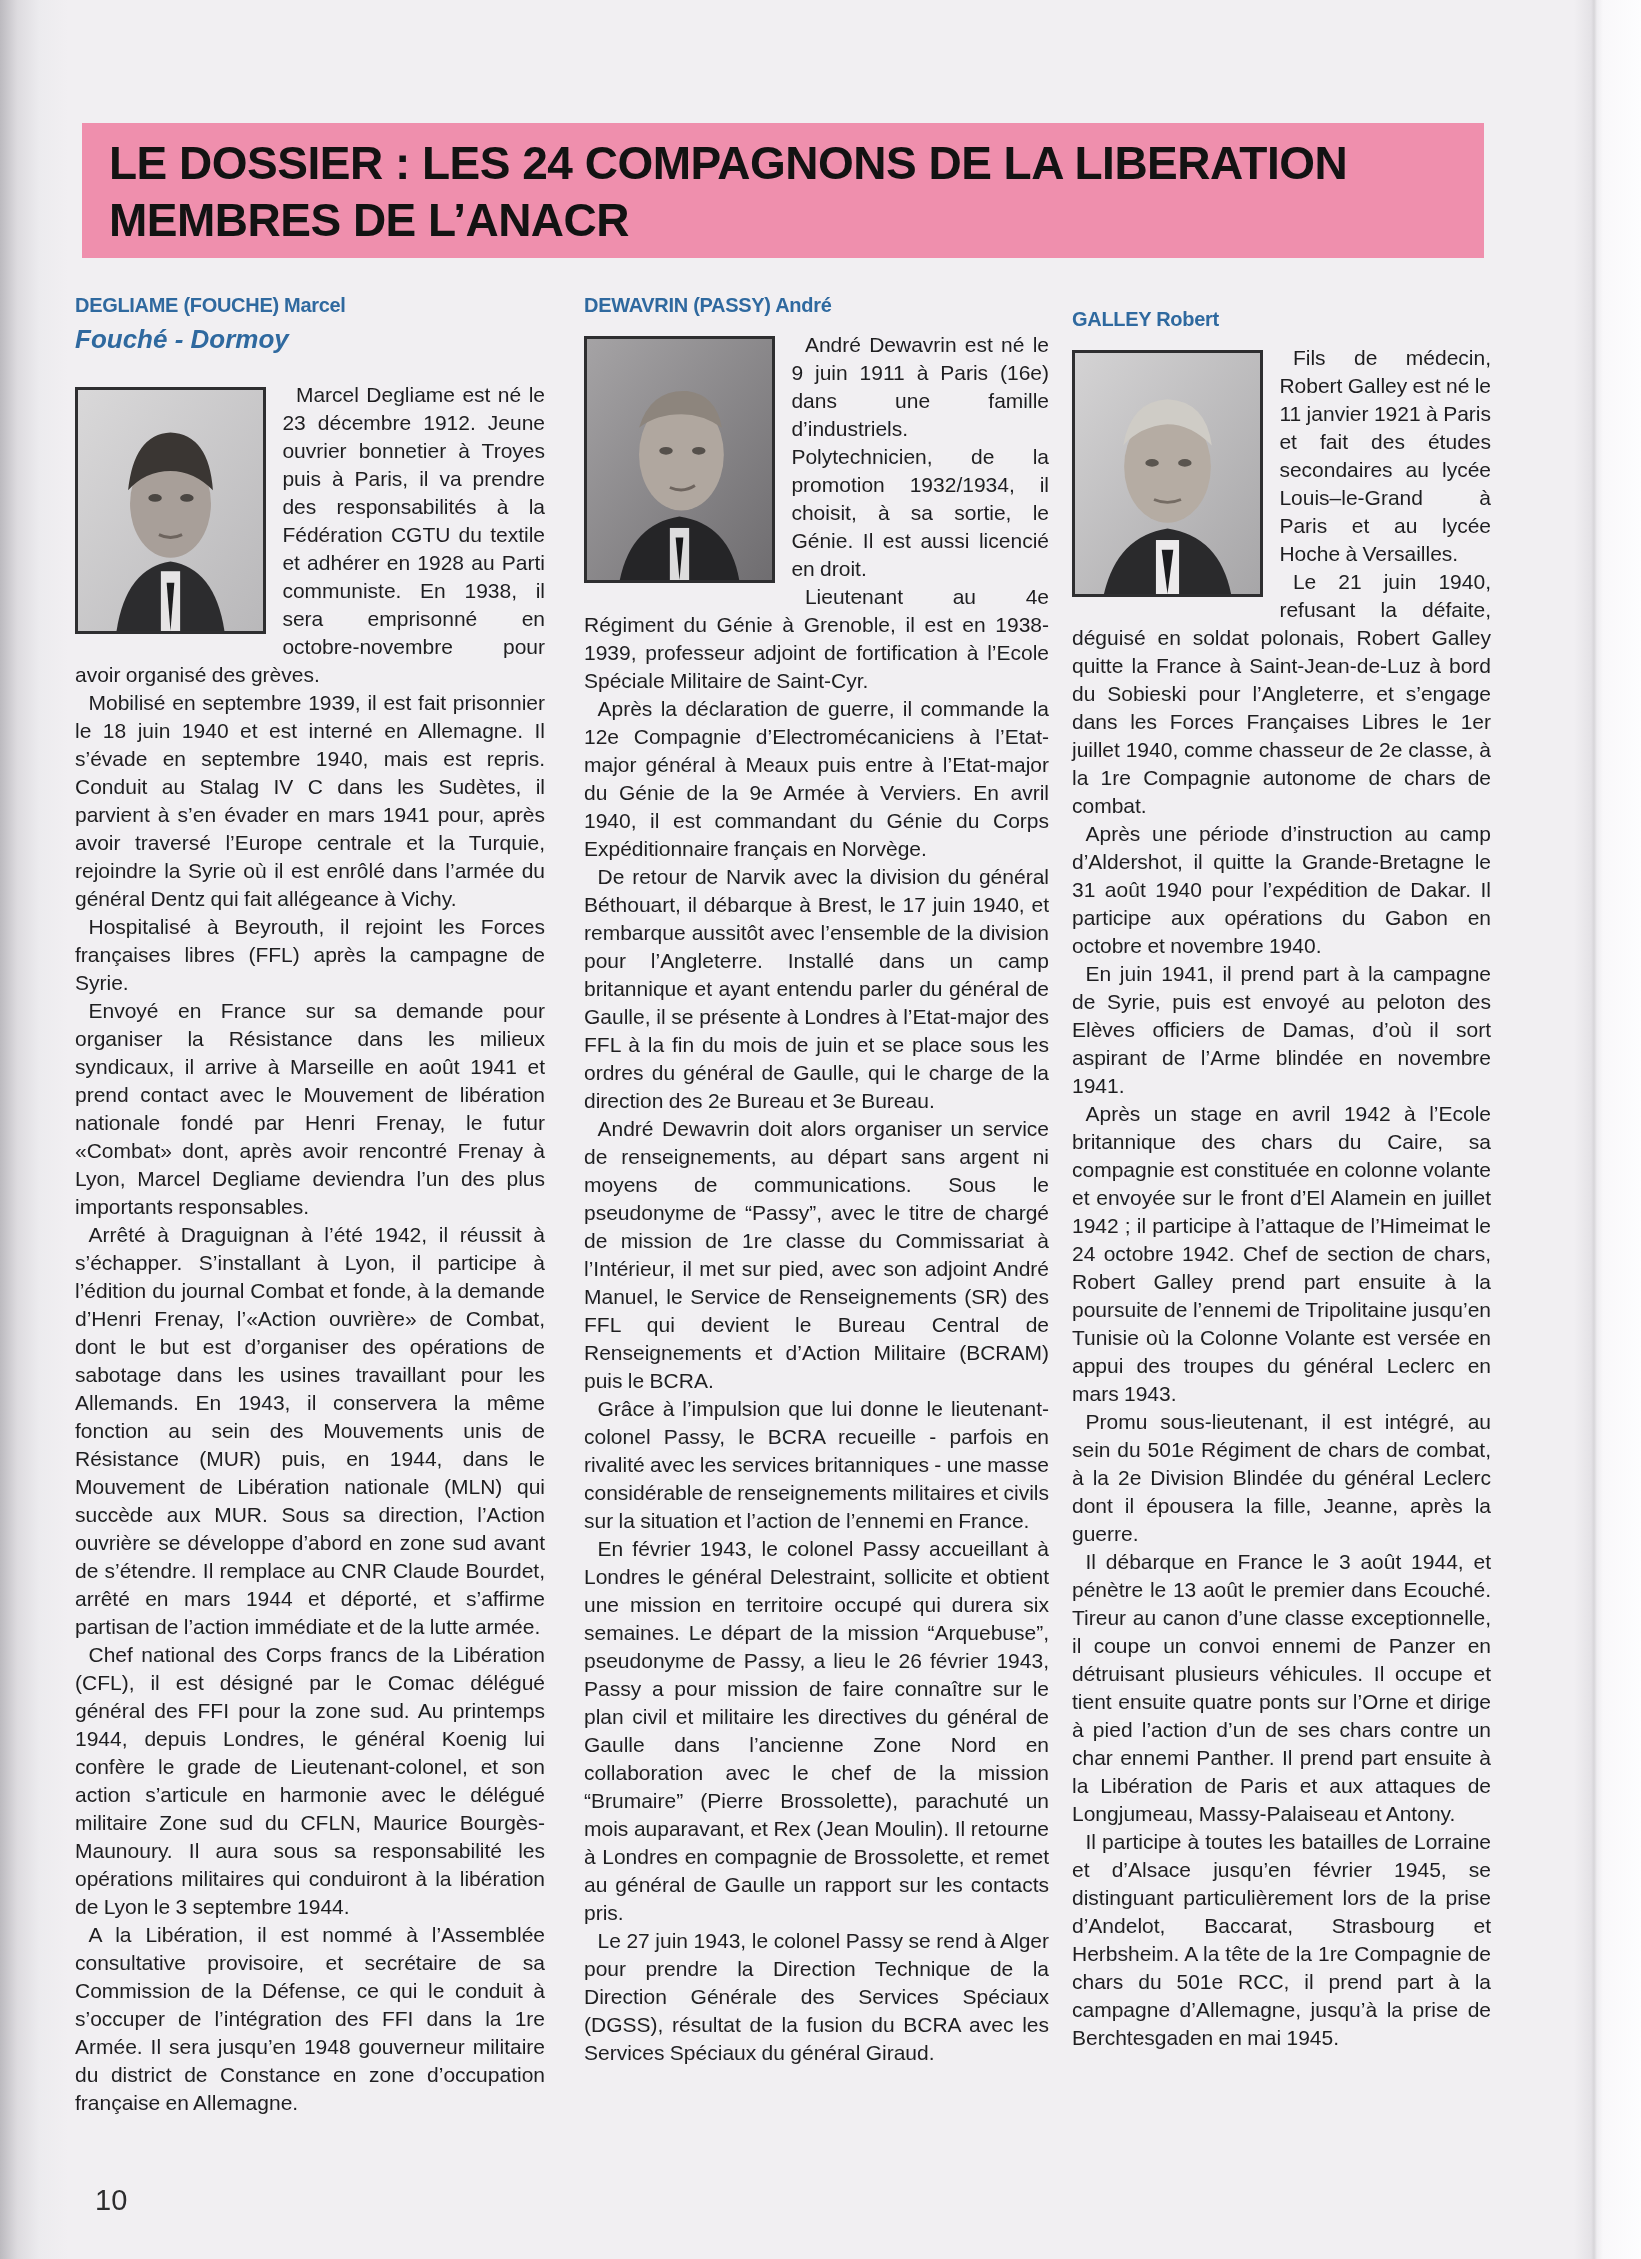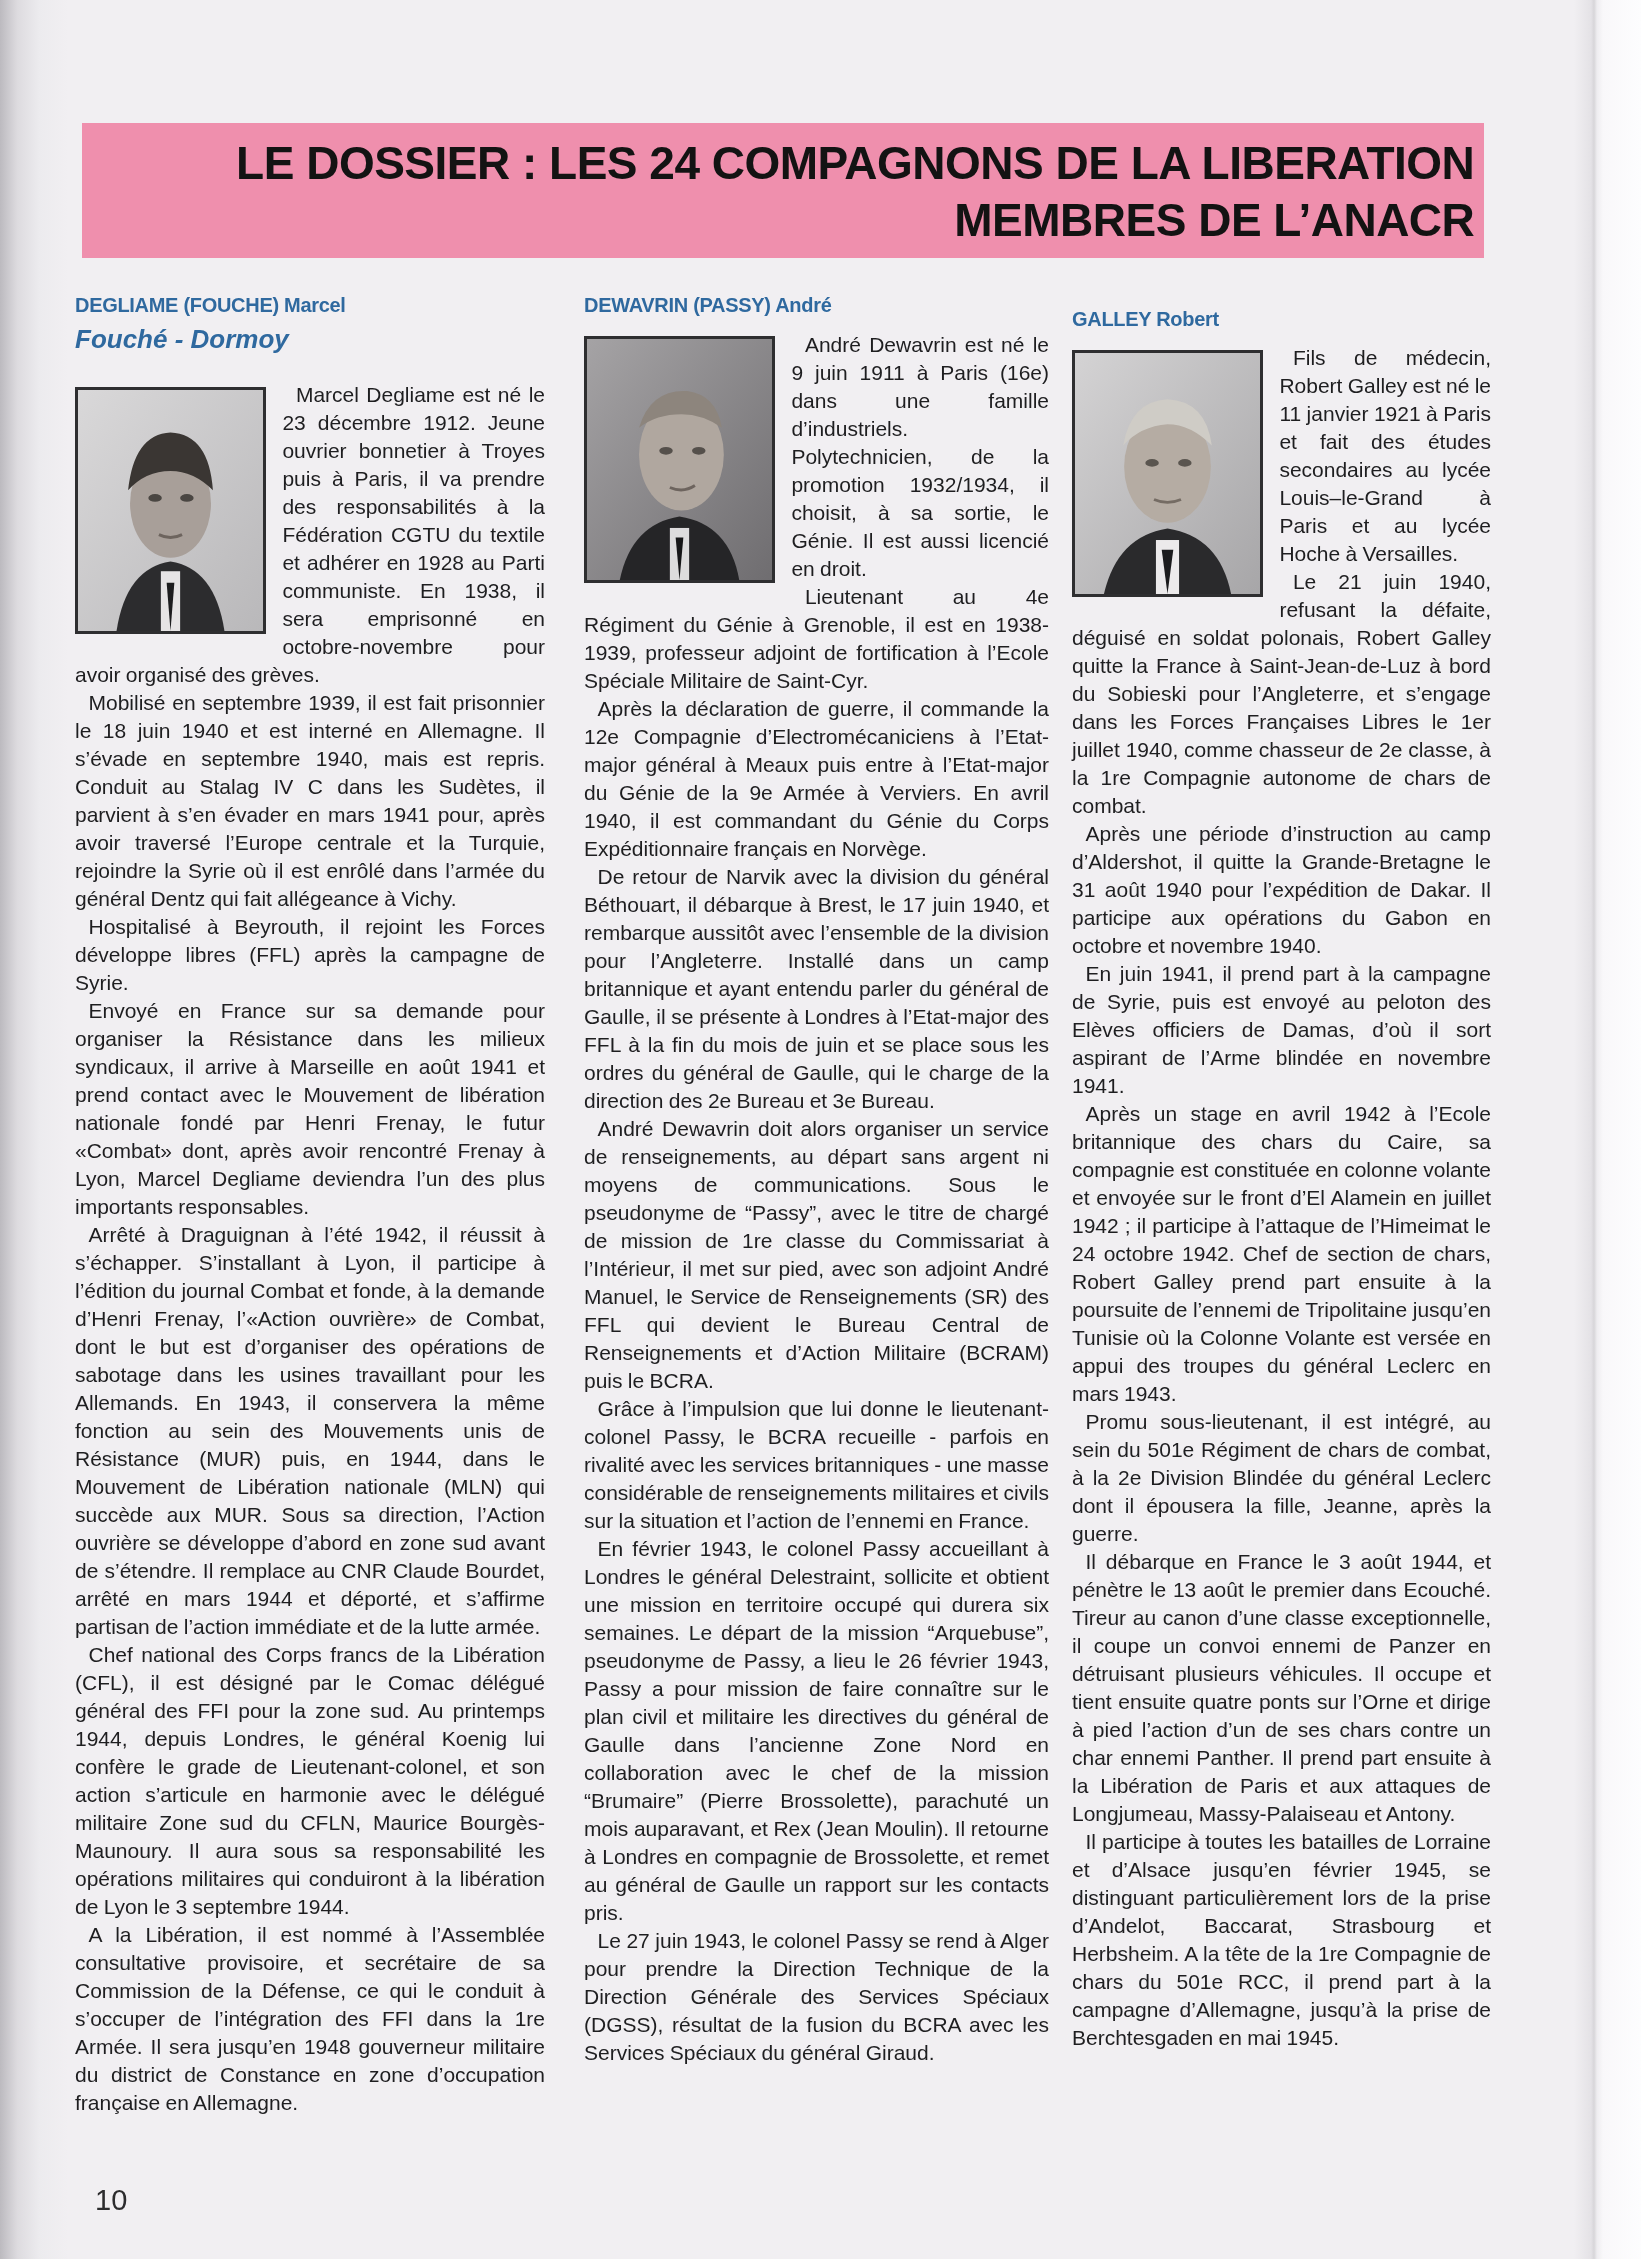--- a/index.html
+++ b/index.html
@@ -15,21 +15,20 @@
       #f1eff2 1574px,#e4e2e6 1591px,#f9f8fa 1603px,#fdfdfe 1641px);
   }
   
   .fold{position:absolute;top:0;right:44px;width:5.8px;height:100%;
     background:linear-gradient(90deg,rgba(0,0,0,0),rgba(0,0,0,0.08),rgba(0,0,0,0));}
   .banner{
     position:absolute;left:82px;top:123px;width:1402px;height:135px;
     box-sizing:border-box;padding:11.6px 9.7px 0 27px;
     color:#131313;font-weight:bold;font-size:46px;line-height:57px;
     letter-spacing:-0.5px;
-    text-align:right;
   }
   .columns{
     position:absolute;left:75px;top:288px;width:1506px;
     display:flex;align-items:flex-start;
     color:#1e1e20;
   }
   .col{box-sizing:border-box;}
   .col-1{width:470px;}
   .col-2{width:465px;margin-left:39px;}
   .col-3{width:419px;margin-left:23px;}
@@ -93,21 +92,21 @@
           <ellipse cx="96" cy="118" rx="42" ry="56" fill="#a89f99"></ellipse>
           <path d="M52 104 Q58 46 96 44 Q136 46 140 104 Q120 84 96 84 Q70 84 52 104 Z" fill="#3a3633"></path>
           <ellipse cx="80" cy="112" rx="7" ry="4" fill="#4a4642"></ellipse>
           <ellipse cx="113" cy="112" rx="7" ry="4" fill="#4a4642"></ellipse>
           <path d="M84 150 Q96 156 108 150" stroke="#6d645e" stroke-width="3" fill="none"></path>
         </svg>
       </div>
       <div class="paragraphs">
           <p>Marcel Degliame est né le 23 décembre 1912. Jeune ouvrier bonnetier à Troyes puis à Paris, il va prendre des responsabilités à la Fédération CGTU du textile et adhérer en 1928 au Parti communiste. En 1938, il sera emprisonné en octobre-novembre pour avoir organisé des grèves.</p>
           <p>Mobilisé en septembre 1939, il est fait prisonnier le 18 juin 1940 et est interné en Allemagne. Il s’évade en septembre 1940, mais est repris. Conduit au Stalag IV C dans les Sudètes, il parvient à s’en évader en mars 1941 pour, après avoir traversé l’Europe centrale et la Turquie, rejoindre la Syrie où il est enrôlé dans l’armée du général Dentz qui fait allégeance à Vichy.</p>
-          <p>Hospitalisé à Beyrouth, il rejoint les Forces développe libres (FFL) après la campagne de Syrie.</p>
+          <p>Hospitalisé à Beyrouth, il rejoint les Forces françaises libres (FFL) après la campagne de Syrie.</p>
           <p>Envoyé en France sur sa demande pour organiser la Résistance dans les milieux syndicaux, il arrive à Marseille en août 1941 et prend contact avec le Mouvement de libération nationale fondé par Henri Frenay, le futur «Combat» dont, après avoir rencontré Frenay à Lyon, Marcel Degliame deviendra l’un des plus importants responsables.</p>
           <p>Arrêté à Draguignan à l’été 1942, il réussit à s’échapper. S’installant à Lyon, il participe à l’édition du journal Combat et fonde, à la demande d’Henri Frenay, l’«Action ouvrière» de Combat, dont le but est d’organiser des opérations de sabotage dans les usines travaillant pour les Allemands. En 1943, il conservera la même fonction au sein des Mouvements unis de Résistance (MUR) puis, en 1944, dans le Mouvement de Libération nationale (MLN) qui succède aux MUR. Sous sa direction, l’Action ouvrière se développe d’abord en zone sud avant de s’étendre. Il remplace au CNR Claude Bourdet, arrêté en mars 1944 et déporté, et s’affirme partisan de l’action immédiate et de la lutte armée.</p>
           <p>Chef national des Corps francs de la Libération (CFL), il est désigné par le Comac délégué général des FFI pour la zone sud. Au printemps 1944, depuis Londres, le général Koenig lui confère le grade de Lieutenant-colonel, et son action s’articule en harmonie avec le délégué militaire Zone sud du CFLN, Maurice Bourgès-Maunoury. Il aura sous sa responsabilité les opérations militaires qui conduiront à la libération de Lyon le 3 septembre 1944.</p>
           <p>A la Libération, il est nommé à l’Assemblée consultative provisoire, et secrétaire de sa Commission de la Défense, ce qui le conduit à s’occuper de l’intégration des FFI dans la 1re Armée. Il sera jusqu’en 1948 gouverneur militaire du district de Constance en zone d’occupation française en Allemagne.</p>
         </div>
     </section>
 
     <section class="col col-2">
       <h2 style="color: rgb(47, 105, 159);">DEWAVRIN (PASSY) André</h2>
       <div class="photo">

